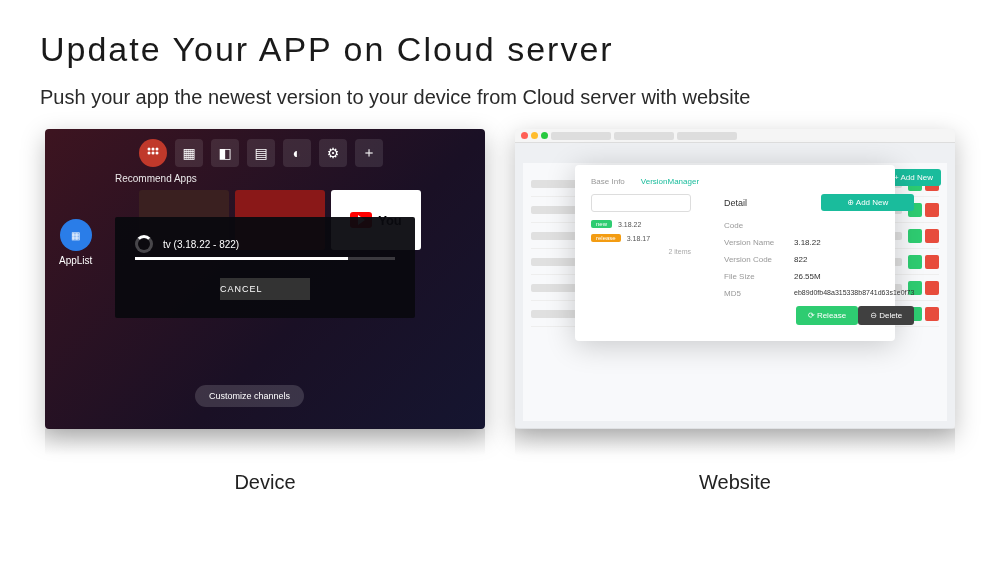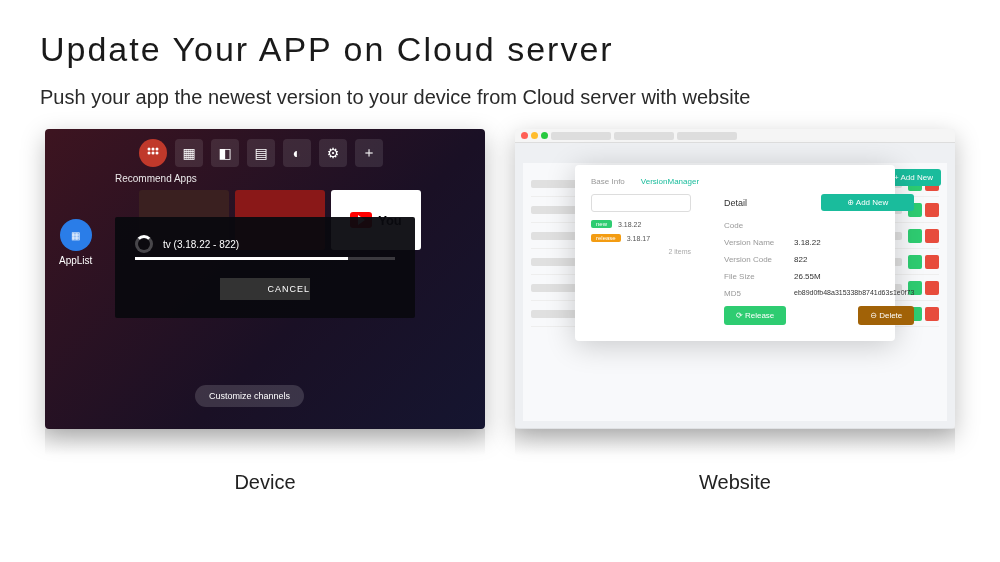--- a/index.html
+++ b/index.html
@@ -25,21 +25,21 @@
 .thumb.nf{background:#8a1818}.thumb.nf::after{content:"";color:#d4af37;position:absolute;top:18px;left:4px;font-size:12px;letter-spacing:1px}
 .thumb.yt{background:#fff;display:flex;align-items:center;justify-content:center;gap:6px}
 .ytplay{width:22px;height:16px;background:#ff0000;border-radius:3px;position:relative}
 .ytplay::after{content:"";position:absolute;left:8px;top:3px;border-left:7px solid #fff;border-top:5px solid transparent;border-bottom:5px solid transparent}
 .yttxt{color:#000;font-weight:bold;font-size:13px}
 .modal{position:absolute;top:88px;left:70px;width:300px;background:rgba(10,10,15,.95);padding:18px 20px;border-radius:2px}
 .mtitle{display:flex;align-items:center;gap:10px;margin-bottom:4px}
 .spin{width:18px;height:18px;border:3px solid rgba(255,255,255,.25);border-top-color:#fff;border-radius:50%}
 .prog{height:3px;background:rgba(255,255,255,.2)}
 .prog i{display:block;height:100%;width:82%;background:#fff}
-.cancel{display:block;width:90px;margin:18px auto 0;padding:6px 0;background:#333;color:#fff;text-align:right;font-size:9px;border:none;letter-spacing:1px}
+.cancel{display:block;width:90px;margin:18px auto 0;padding:6px 0;background:#333;color:#fff;text-align:left;font-size:9px;border:none;letter-spacing:1px}
 .cust{position:absolute;bottom:22px;left:150px;padding:6px 14px;background:rgba(255,255,255,.15);border-radius:14px;font-size:9px}
 
 
 .web{background:#eef0f3;font-size:8px;color:#555}
 .bbar{height:14px;background:#f5f5f5;border-bottom:1px solid #ddd;display:flex;align-items:center;padding:0 6px;gap:3px}
 .bbar span{width:60px;height:8px;background:#ddd;border-radius:2px}
 .bbar .dot{width:7px;height:7px;border-radius:50%}
 .wbody{padding:8px;position:relative;height:286px}
 .bgtable{position:absolute;inset:20px 8px 8px;background:#f8f9fb;padding:8px}
 .bgrow{display:flex;align-items:center;height:26px;border-bottom:1px solid #eee;gap:6px}
@@ -53,23 +53,23 @@
 .wcols{display:flex;gap:33px}
 .wleft{flex:0 0 100px}
 .srch{height:18px;border:1px solid #ddd;border-radius:3px;margin-bottom:8px}
 .vrow{display:flex;align-items:center;gap:6px;margin-bottom:6px;font-size:7px}
 .tag{padding:1px 5px;border-radius:2px;font-size:6px;color:#fff}
 .wright{flex:1}
 .dhdr{display:flex;justify-content:space-between;align-items:center;margin-bottom:10px}
 .addbtn{background:#1abc9c;color:#fff;padding:4px 26px;border-radius:3px;font-size:8px}
 .drow{display:flex;margin-bottom:8px;font-size:8px}
 .dlbl{flex:0 0 70px;color:#999}.dval{color:#333}
-.wfoot{display:flex;justify-content:space-between;margin-top:0}
+.wfoot{display:flex;justify-content:flex-end;margin-top:0}
 .btn{padding:5px 12px;border-radius:3px;color:#fff;font-size:8px;border:none}
-.green{background:#2ecc71}.red{background:#a16207}
+.green{background:#2ecc71}.red{background:#404040}
 </style>
 </head>
 <body>
 
 <h1>Update Your APP on Cloud server</h1>
 <p class="sub">Push your app the newest version to your device from Cloud server with website</p>
 
 <div class="shots">
 
   <div class="shot">

